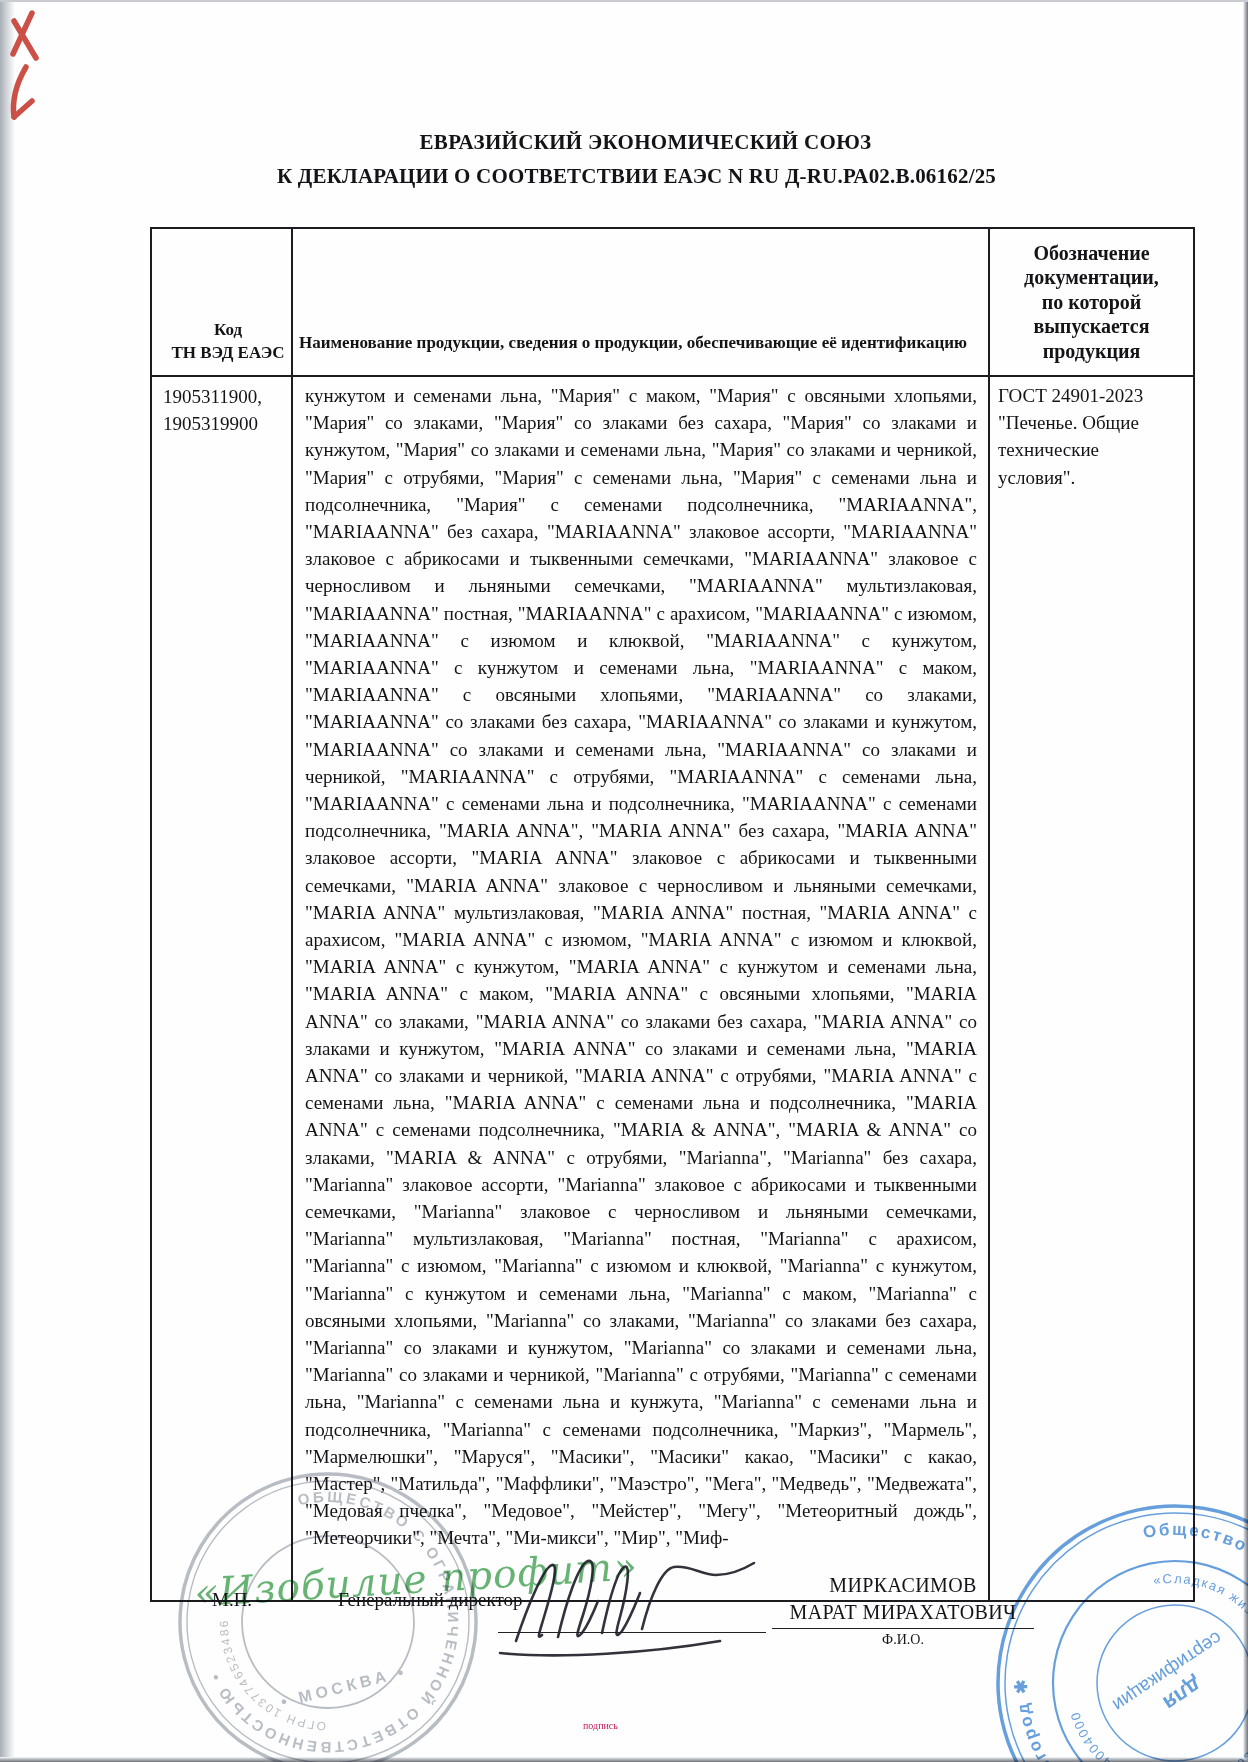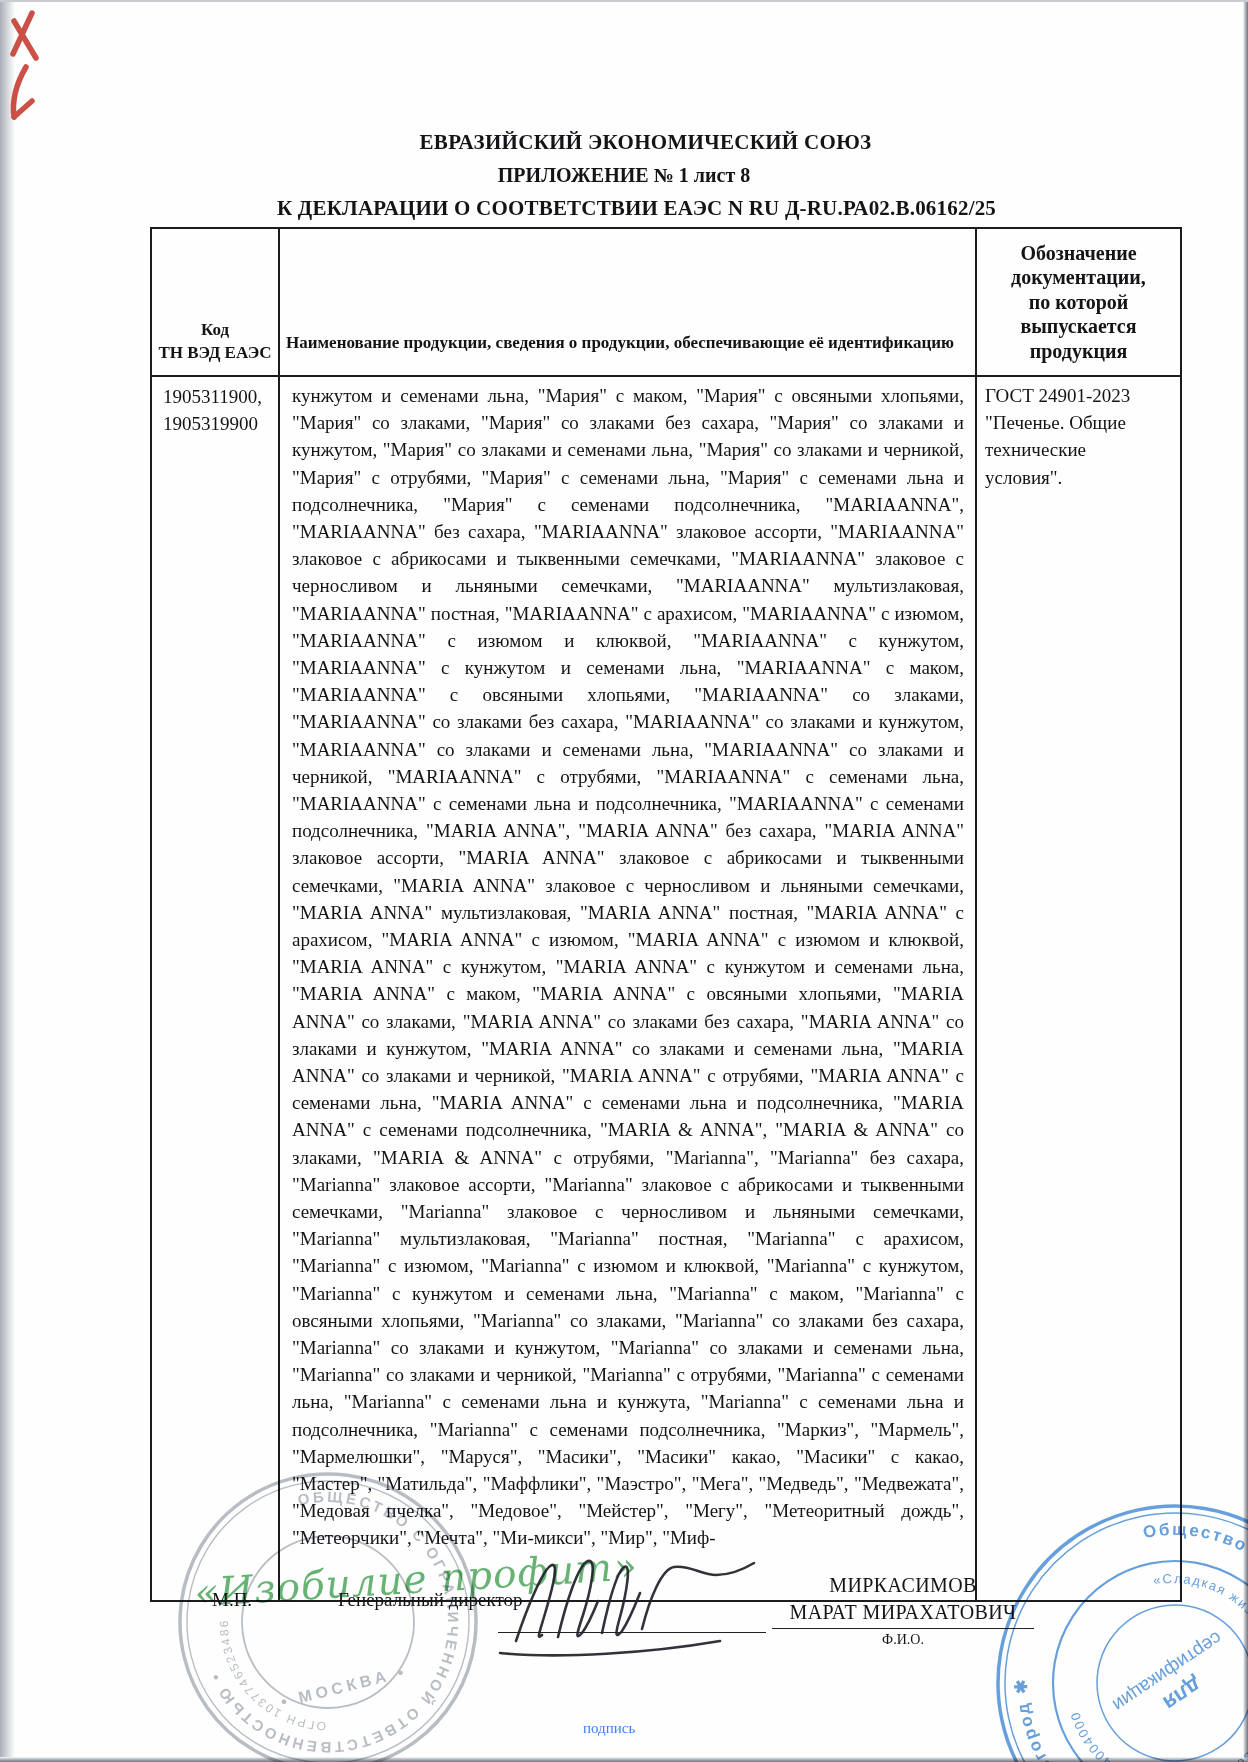--- a/index.html
+++ b/index.html
@@ -20,40 +20,40 @@
   .hdr .h1{font-size:21px;letter-spacing:.3px;padding-left:43px;}
   .hdr .h2{font-size:20px;margin-top:9px;}
   .hdr .h3{font-size:21px;margin-top:9px;letter-spacing:.2px;margin-left:25px;}
 
   table.doc-tbl{
     position:absolute;left:150px;top:227px;width:1000px;
     border-collapse:collapse;table-layout:fixed;
   }
   table.doc-tbl th, table.doc-tbl td{border:2px solid #1c1c20;}
   th.c1{width:122px;font-size:17px;font-weight:bold;vertical-align:bottom;
-    padding:0 2px 10px 2px;text-align:center;white-space:pre-line;line-height:1.35;}
+    padding:0 2px 10px 15px;text-align:center;white-space:pre-line;line-height:1.35;}
   th.c2{width:683px;font-size:17px;font-weight:bold;vertical-align:bottom;
     padding:0 6px 22px 6px;text-align:left;}
   th.c3{width:195px;font-size:20px;font-weight:bold;vertical-align:middle;
     padding:12px 4px;text-align:center;white-space:pre-line;line-height:1.22;}
   tr.hrow{height:108px;}
   tr.brow{height:1225px;}
   td.codes{vertical-align:top;font-size:19px;line-height:27.2px;
     padding:6px 2px 0 11px;text-align:left;}
   td.desc{vertical-align:top;padding:0;}
   td.desc p{margin:0;padding:5px 11px 0 12px;font-size:19px;line-height:27.2px;
     text-align:justify;height:1218px;overflow:hidden;}
   td.gost{vertical-align:top;font-size:19px;line-height:27.2px;
     padding:5px 4px 0 8px;white-space:pre-line;text-align:left;}
 
   .foot{position:absolute;font-size:19px;}
   .mp{left:212px;top:1589px;}
   .pos{left:338px;top:1589px;}
   .sigline{position:absolute;left:498px;top:1632px;width:268px;border-top:1.6px solid #222;}
-  .sigcap{position:absolute;left:583px;top:1720px;font-size:15px;color:#3b82f6;}
+  .sigcap{position:absolute;left:583px;top:1720px;font-size:10px;color:#be185d;}
   .fio{position:absolute;left:772px;top:1572px;width:262px;text-align:center;
     font-size:20px;line-height:27px;letter-spacing:.4px;}
   .fioline{position:absolute;left:772px;top:1628px;width:262px;border-top:1.6px solid #222;}
   .fiocap{position:absolute;left:772px;top:1632px;width:262px;text-align:center;font-size:14px;}
 
   .sig-svg{position:absolute;left:470px;top:1545px;}
 
   .stamp{position:absolute;mix-blend-mode:multiply;}
   .stamp-gray{left:168px;top:1462px;opacity:.62;transform:rotate(-14deg);}
   .stamp-blue{left:985px;top:1493px;opacity:.85;transform:rotate(-12deg);}
@@ -78,21 +78,20 @@
     <g stroke="#c4392e" stroke-width="5.5" stroke-linecap="round" fill="none" opacity="0.88">
       <path d="M30,9 L11,50"></path>
       <path d="M12,17 L34,54"></path>
       <path d="M24,63 C14,80 10,98 12,113"></path>
       <path d="M12,113 L30,97"></path>
     </g>
   </svg>
 
   <div class="hdr">
     <div class="h1">ЕВРАЗИЙСКИЙ ЭКОНОМИЧЕСКИЙ СОЮЗ</div>
-    <div class="h2">ПРИЛОЖЕНИЕ № 1 лист 8</div>
     <div class="h3">К ДЕКЛАРАЦИИ О СООТВЕТСТВИИ ЕАЭС N RU Д-RU.РА02.В.06162/25</div>
   </div>
 
   <table class="doc-tbl">
     <thead>
       <tr class="hrow">
         <th class="c1">Код
 ТН ВЭД ЕАЭС</th>
         <th class="c2">Наименование продукции, сведения о продукции, обеспечивающие её идентификацию</th>
         <th class="c3">Обозначение

